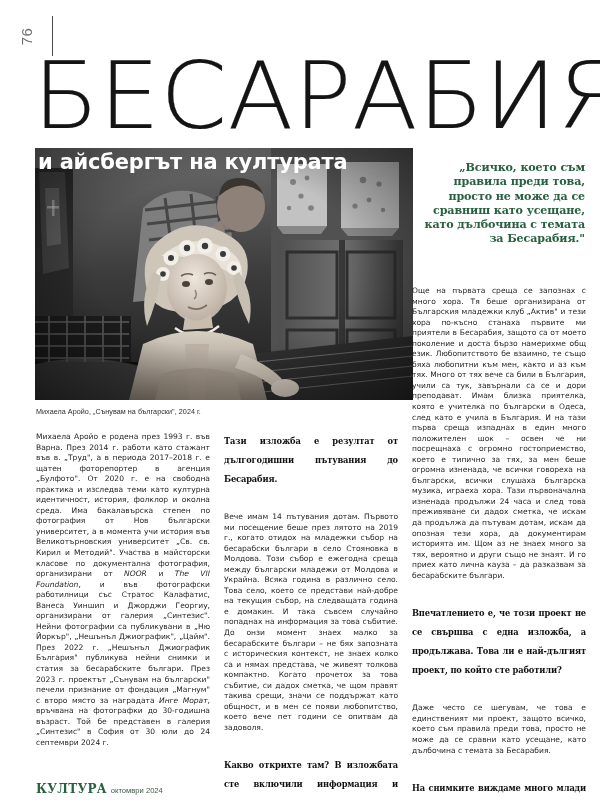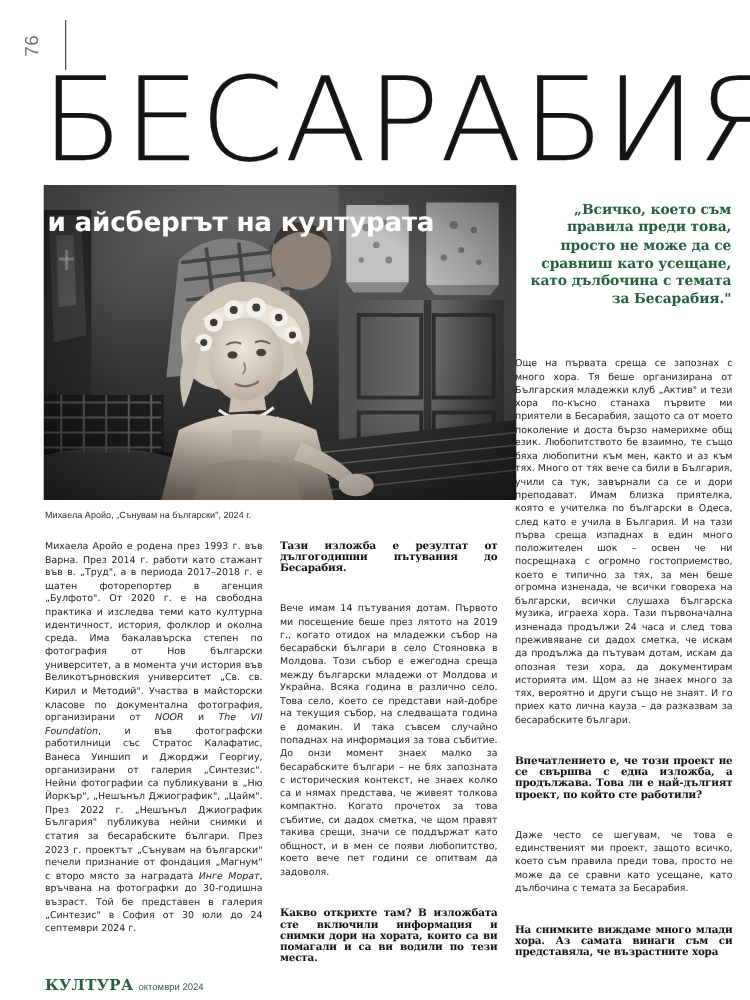--- a/index.html
+++ b/index.html
@@ -86,21 +86,20 @@
     line-height: 28px;
     font-family: "DejaVu Sans", sans-serif;
     font-weight: 700;
     font-size: 21px;
     color: #ffffff;
     white-space: nowrap;
     text-align: left;
     padding-left: 2px;
     box-sizing: border-box;
     letter-spacing: -0.2px;
-    margin-top: 16px;
   }
 
   .photo-credit {
     position: absolute;
     left: 36px;
     top: 407px;
     width: 376px;
     font-family: "Liberation Sans", sans-serif;
     font-size: 7.2px;
     color: #2c2c2c;
@@ -141,21 +140,21 @@
   .col-mid    { left: 224px; }
   .col-right  { left: 412px; top: 286px; width: 174px; }
 
   .col p { margin: 0 0 0 0; }
   .col p + p { margin-top: 23px; }
 
   .q {
     font-family: "DejaVu Serif", serif;
     font-weight: 700;
     font-size: 8.3px;
-    line-height: 9px;
+    line-height: 19px;
     color: #101010;
     text-align: justify;
     letter-spacing: -0.15px;
   }
   .col-mid .q { margin-bottom: 0; }
   .col i { font-style: italic; }
 
   
   .footer {
     position: absolute;

